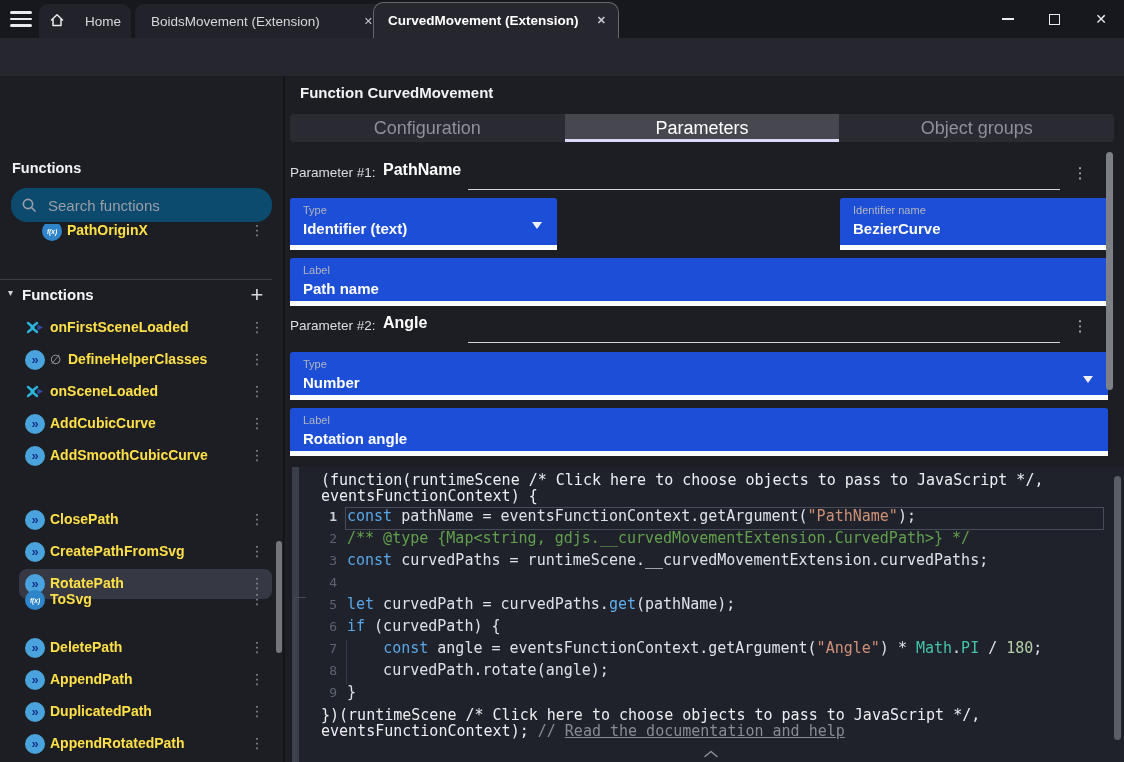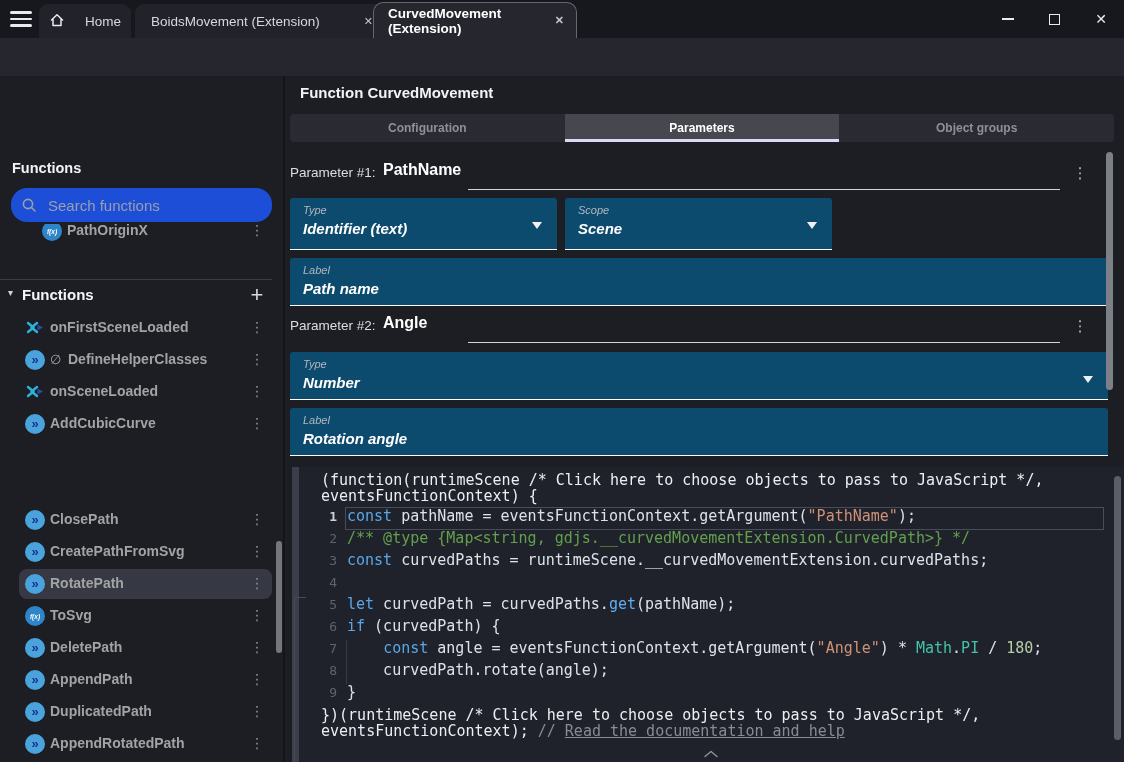--- a/index.html
+++ b/index.html
@@ -8,21 +8,21 @@
 
   
   .titlebar{position:absolute;left:0;top:0;width:1124px;height:38px;background:#17181d;}
   .hamburger{position:absolute;left:10px;top:11px;width:22px;height:16px;display:flex;flex-direction:column;justify-content:space-between;cursor:pointer;}
   .hamburger i{display:block;height:2.6px;border-radius:2px;background:#e9ebf0;}
   .tab{position:absolute;top:4px;height:34px;border-radius:9px 9px 0 0;background:#22232a;display:flex;align-items:center;font-size:13.5px;color:#d6d8dd;}
   .tab .close{margin-left:auto;margin-right:12px;color:#c3c6cc;font-size:11px;cursor:pointer;}
   .tab .close::before{content:"✕";}
   .tab-home{left:39px;width:92px;justify-content:center;gap:20px;}
   .tab-2{left:135px;width:234px;padding-left:16px;}
-  .tab-active{left:373px;top:2px;height:36px;width:204px;background:#26272e;border:1px solid #64676f;border-bottom:none;border-radius:10px 10px 0 0;padding-left:14px;font-weight:bold;color:#ffffff;box-sizing:border-box;}
+  .tab-active{left:373px;top:2px;height:36px;width:246px;background:#26272e;border:1px solid #64676f;border-bottom:none;border-radius:10px 10px 0 0;padding-left:14px;font-weight:bold;color:#ffffff;box-sizing:border-box;}
   .winbtn{position:absolute;top:8px;width:26px;height:22px;display:flex;align-items:center;justify-content:center;cursor:pointer;}
   .wb-min i{display:block;width:12px;height:2px;background:#e9ebf0;}
   .wb-max i{display:block;width:11px;height:11px;border:1.6px solid #e9ebf0;box-sizing:border-box;}
   .wb-close{color:#e9ebf0;font-size:14px;}
   .wb-close::after{content:"✕";}
 
   
   .toolbar{position:absolute;left:0;top:38px;width:1124px;height:38px;background:#26272e;}
   .tbicon{position:absolute;top:47px;width:20px;height:20px;cursor:pointer;}
   .tbicon svg{display:block;}
@@ -31,26 +31,26 @@
   .preview-btn .plabel{font-size:13.5px;font-weight:bold;color:#f2f3f6;margin-left:9px;}
   .preview-btn .pdiv{width:1px;height:28px;background:#80838b;margin-left:12px;}
   .preview-btn .pchev{flex:1;display:flex;align-items:center;justify-content:center;}
   .share-btn{position:absolute;left:590px;top:43px;width:78px;height:30px;background:#6b46ec;border-radius:8px;display:flex;align-items:center;justify-content:center;gap:7px;cursor:pointer;}
   .share-btn .slabel{font-size:13.5px;font-weight:bold;color:#ffffff;}
 
   
   .sidebar{position:absolute;left:0;top:76px;width:283px;height:686px;background:#1c1e24;}
   .main-sep{position:absolute;left:283px;top:76px;width:2px;height:686px;background:#141519;}
   .sb-title{position:absolute;left:12px;top:84px;font-size:14.5px;font-weight:bold;color:#f2f3f6;}
-  .sb-search{position:absolute;left:11px;top:112px;width:261px;height:34px;background:#1d4ed8;border-radius:16px;box-sizing:border-box;display:flex;align-items:center;padding:0 10px;gap:9px;}
+  .sb-search{position:absolute;left:11px;top:112px;width:261px;height:34px;background:#0c4a6e;border-radius:16px;box-sizing:border-box;display:flex;align-items:center;padding:0 10px;gap:9px;}
   .sb-search input{flex:1;background:transparent;border:none;outline:none;color:#e8eaee;font-size:15px;font-family:"Liberation Sans",sans-serif;}
   .sb-search input::placeholder{color:#9b9fa7;}
   .sb-list{position:absolute;left:0;top:148px;width:283px;height:566px;overflow:hidden;}
   .srow{position:absolute;left:0;width:283px;height:32px;cursor:pointer;}
-  .srow .lbl{position:absolute;left:50px;top:7px;font-size:14px;font-weight:600;color:#a3a3a3;}
+  .srow .lbl{position:absolute;left:50px;top:7px;font-size:14px;font-weight:600;color:#fde047;}
   .srow.indented .lbl{left:67px;}
   .srow .ic{position:absolute;left:25px;top:6px;width:20px;height:20px;}
   .srow.indented .ic{left:42px;}
   .srow .dots{position:absolute;left:250px;top:7px;width:14px;text-align:center;color:#90949c;font-size:14px;cursor:pointer;}
   .srow .dots::before{content:"⋮";}
   .srow.sel::before{content:"";position:absolute;left:19px;right:11px;top:1px;bottom:1px;background:#363943;border-radius:8px;}
   .srow>*{position:relative;}
   .srow .prefix{position:absolute;left:50px;top:8px;font-size:13px;color:#9da1a8;}
   .srow.has-prefix .lbl{left:68px;}
   .sb-divider{position:absolute;left:0;width:272px;height:1px;background:#393c43;}
@@ -64,29 +64,29 @@
   .gear-action{border:2.5px dashed #4aa3dc;background:#4aa3dc;color:#16338f;font-size:13px;font-weight:bold;line-height:1;}
   .gear-action::after{content:"»";margin-top:-2px;}
   .gear-fx{border:2.5px dashed #2f85c9;background:#2f85c9;color:#ffffff;font-size:6.5px;font-style:italic;font-weight:bold;}
   .gear-fx::after{content:"f(x)";}
   .sb-scroll{position:absolute;left:276px;top:465px;width:6px;height:112px;border-radius:3px;background:#73767d;}
 
   
   .main{position:absolute;left:285px;top:76px;width:839px;height:686px;background:#1c1e24;}
   .fc-title{position:absolute;left:15px;top:8px;font-size:15px;font-weight:600;color:#f2f3f5;}
   .ptabs{position:absolute;left:5px;top:38px;width:824px;height:28px;background:#2a2b32;border-radius:4px;display:flex;overflow:hidden;}
-  .ptab{flex:1;display:flex;align-items:center;justify-content:center;font-size:12px;font-weight:bold;color:#8e9198;cursor:pointer;position:relative;}
+  .ptab{flex:1;display:flex;align-items:center;justify-content:center;font-size:18px;font-weight:normal;color:#8e9198;cursor:pointer;position:relative;}
   .ptab.active{background:#46474f;color:#ffffff;}
   .ptab.active::after{content:"";position:absolute;left:0;right:0;bottom:0;height:3px;background:#dcd9f6;}
   .prow-label{position:absolute;font-size:13.5px;color:#dcdee3;}
   .prow-name{position:absolute;font-size:16px;font-weight:bold;color:#ffffff;}
   .prow-line{position:absolute;height:1px;background:#d2d4d9;}
   .prow-dots{position:absolute;width:16px;text-align:center;color:#b9bcc3;font-size:15px;cursor:pointer;}
   .prow-dots::before{content:"⋮";}
-  .fbox{position:absolute;background:#0c4a6e;border-bottom:1px solid #ffffff;border-radius:3px 3px 0 0;box-sizing:border-box;cursor:text;font-style:italic;}
+  .fbox{position:absolute;background:#1d4ed8;border-bottom:5px solid #ffffff;border-radius:3px 3px 0 0;box-sizing:border-box;cursor:text;}
   .fbox .flabel{position:absolute;left:13px;top:6px;font-size:11px;color:#b3b6bd;}
   .fbox .fvalue{position:absolute;left:13px;top:22px;font-size:15px;font-weight:bold;color:#ffffff;}
   .fbox .caret{position:absolute;right:15px;top:24px;width:0;height:0;border-left:5.5px solid transparent;border-right:5.5px solid transparent;border-top:7px solid #f0f1f4;cursor:pointer;}
   .m-scroll{position:absolute;left:821px;top:76px;width:7px;height:238px;border-radius:4px;background:#7d8086;}
 
   
   .code-strip{position:absolute;left:292px;top:467px;width:7px;height:295px;background:#3a3f49;}
   .code-panel{position:absolute;left:299px;top:467px;width:825px;height:295px;background:#1f222a;overflow:hidden;}
   .code-head{position:absolute;left:22px;top:5px;font:15px "DejaVu Sans Mono",monospace;line-height:16px;color:#eceef2;white-space:pre;}
   .code-lines{position:absolute;left:0;top:40px;right:0;}
@@ -315,36 +315,41 @@
               <path d="M12.5 6.5 L18 9.5 L12.5 12.5 Z" fill="#2d4ba0"></path>
             </svg></span>
         <span class="lbl">onSceneLoaded</span>
         <span class="dots"></span>
       </div>
       <div class="srow" style="top:184px">
         <span class="ic gear gear-action"></span>
         <span class="lbl">AddCubicCurve</span>
         <span class="dots"></span>
       </div>
+      <div class="srow" style="top:216px">
+        <span class="ic gear gear-action"></span>
+        <span class="lbl">AddSmoothCubicCurve</span>
+        <span class="dots"></span>
+      </div>
       <div class="srow" style="top:280px">
         <span class="ic gear gear-action"></span>
         <span class="lbl">ClosePath</span>
         <span class="dots"></span>
       </div>
       <div class="srow" style="top:312px">
         <span class="ic gear gear-action"></span>
         <span class="lbl">CreatePathFromSvg</span>
         <span class="dots"></span>
       </div>
       <div class="srow sel" style="top:344px">
         <span class="ic gear gear-action"></span>
         <span class="lbl">RotatePath</span>
         <span class="dots"></span>
       </div>
-      <div class="srow" style="top:376px">
+      <div class="srow" style="top:360px">
         <span class="ic gear gear-fx"></span>
         <span class="lbl">ToSvg</span>
         <span class="dots"></span>
       </div>
       <div class="srow" style="top:408px">
         <span class="ic gear gear-action"></span>
         <span class="lbl">DeletePath</span>
         <span class="dots"></span>
       </div>
       <div class="srow" style="top:440px">
@@ -386,24 +391,23 @@
     <div class="prow-label" style="left:5px;top:89px">Parameter #1:</div>
     <div class="prow-name" style="left:98px;top:85px">PathName</div>
     <div class="prow-line" style="left:183px;top:113px;width:592px"></div>
     <div class="prow-dots" style="left:787px;top:88px"></div>
 
     <div class="fbox" style="left:5px;top:122px;width:267px;height:52px">
       <span class="flabel">Type</span>
       <span class="fvalue">Identifier (text)</span>
       <span class="caret"></span>
     </div>
-    <div class="fbox" style="left:280px;top:122px;width:267px;height:52px">
-      <span class="flabel">Scope</span>
-      <span class="fvalue">Scene</span>
-      <span class="caret"></span>
+    <div class="fbox" style="left:555px;top:122px;width:268px;height:52px">
+      <span class="flabel">Identifier name</span>
+      <span class="fvalue">BezierCurve</span>
     </div>
     <div class="fbox" style="left:5px;top:182px;width:818px;height:48px">
       <span class="flabel">Label</span>
       <span class="fvalue">Path name</span>
     </div>
 
     <div class="prow-label" style="left:5px;top:242px">Parameter #2:</div>
     <div class="prow-name" style="left:98px;top:238px">Angle</div>
     <div class="prow-line" style="left:183px;top:266px;width:592px"></div>
     <div class="prow-dots" style="left:787px;top:241px"></div>

